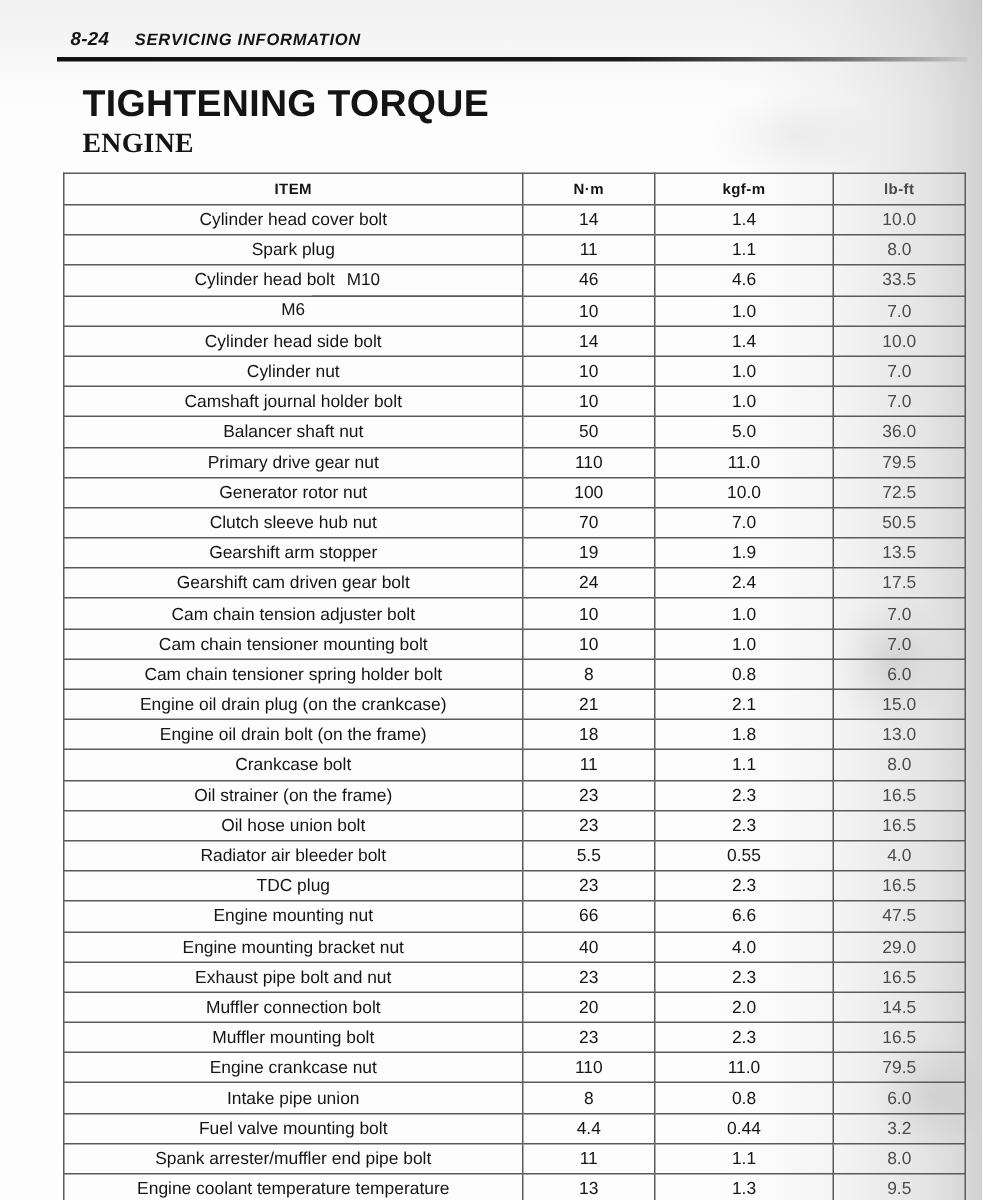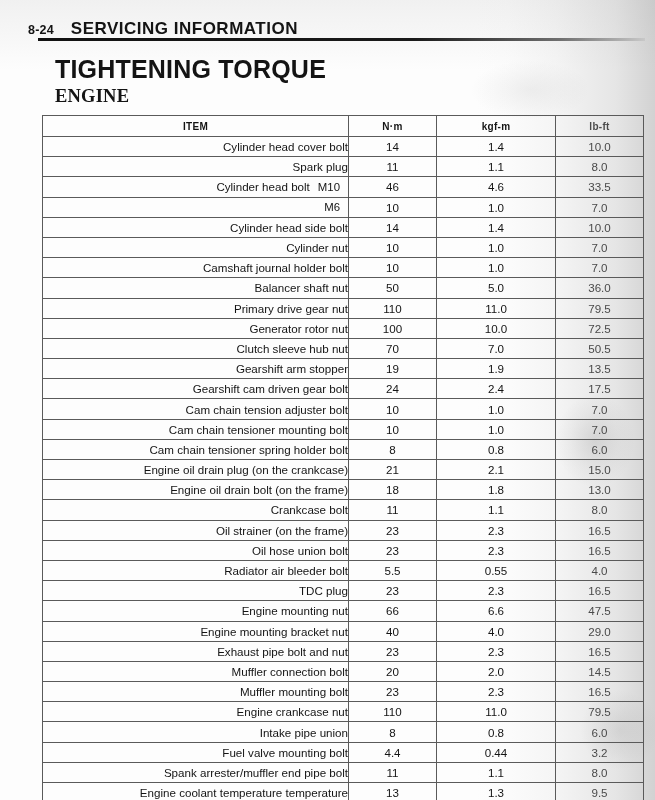--- a/index.html
+++ b/index.html
@@ -66,33 +66,34 @@
   }
   #ghost-c {
     left: 470px; top: 60px; width: 120px; height: 60px;
     background: radial-gradient(ellipse at center,
         rgba(130,130,130,0.10) 0%, rgba(255,255,255,0) 70%);
   }
 
   
   #running-head {
     position: absolute;
-    left: 28px;
+    left: 47px;
     top: 19px;
     display: flex;
     align-items: baseline;
     gap: 17px;
+    font-style: italic;
   }
   #page-number {
     font-size: 12.5px;
     font-weight: bold;
     letter-spacing: 0.2px;
   }
   #section-title {
-    font-size: 17px;
+    font-size: 11px;
     font-weight: bold;
     letter-spacing: 0.5px;
   }
   #head-rule {
     position: absolute;
     left: 38px;
     top: 38px;
     width: 607px;
     height: 3px;
     background: linear-gradient(to right, #111 0%, #1a1a1a 62%, #6f6f6f 86%, #c8c8c8 100%);
@@ -161,21 +162,21 @@
   }
   
   td.lbft-cell, th.lbft-head {
     color: #4a4a4a;
   }
 
   
   .item-row-inner {
     display: flex;
     align-items: center;
-    justify-content: flex-end;
+    justify-content: center;
     gap: 8px;
   }
   .item-label { white-space: nowrap; }
   .item-qualifier {
     font-size: 11.4px;
     padding-right: 8px;
     white-space: nowrap;
   }
   
   td.item-cell.sub-row {

